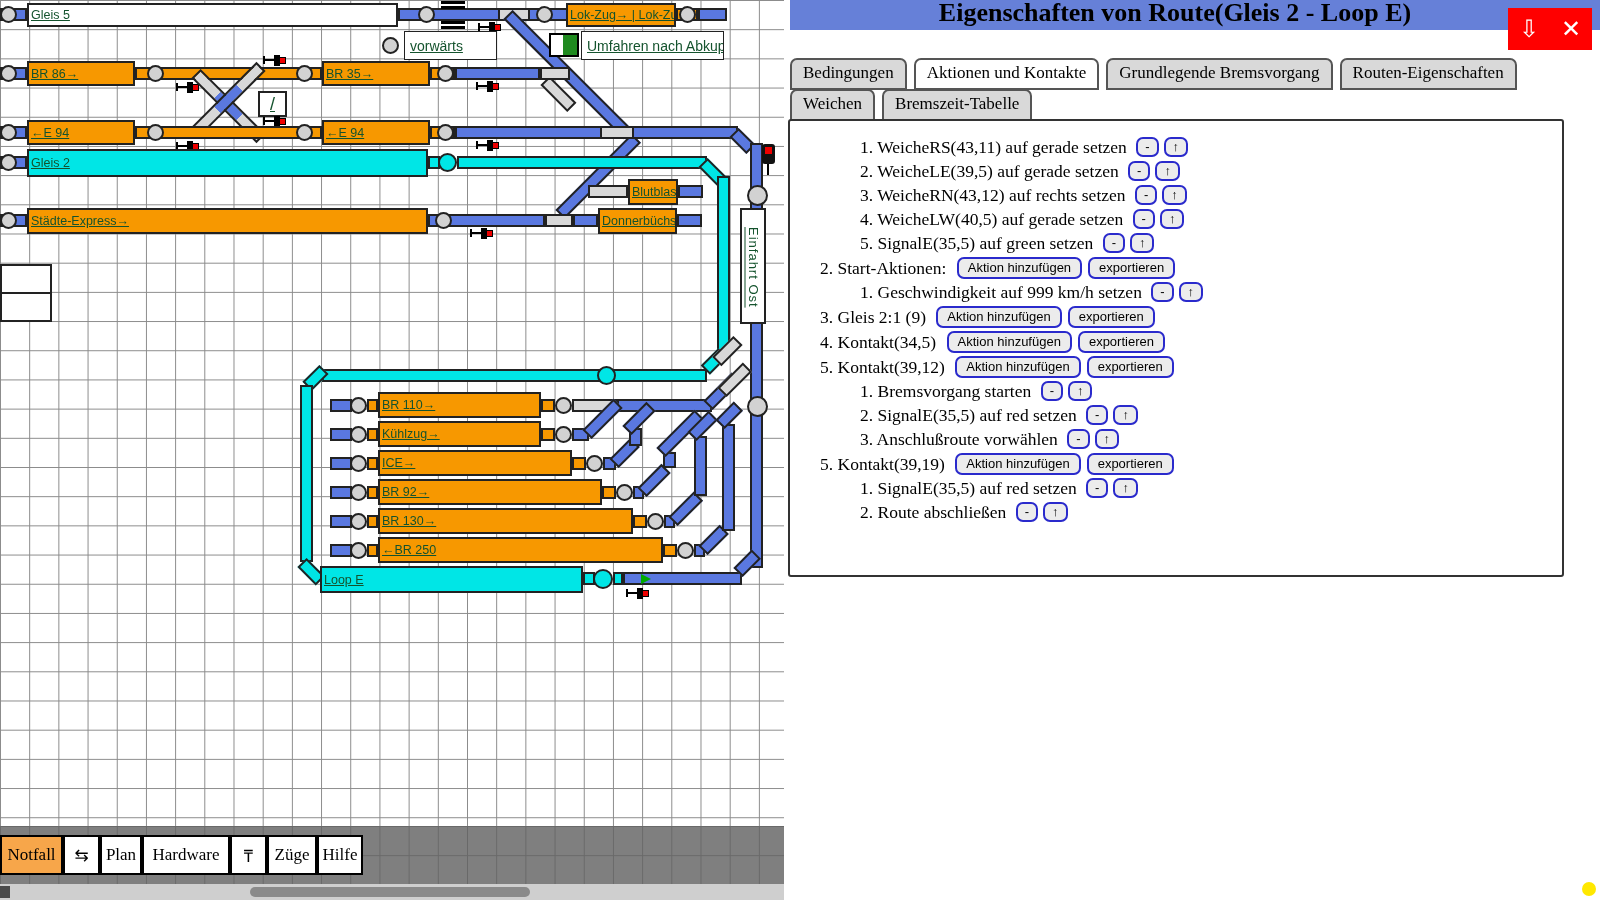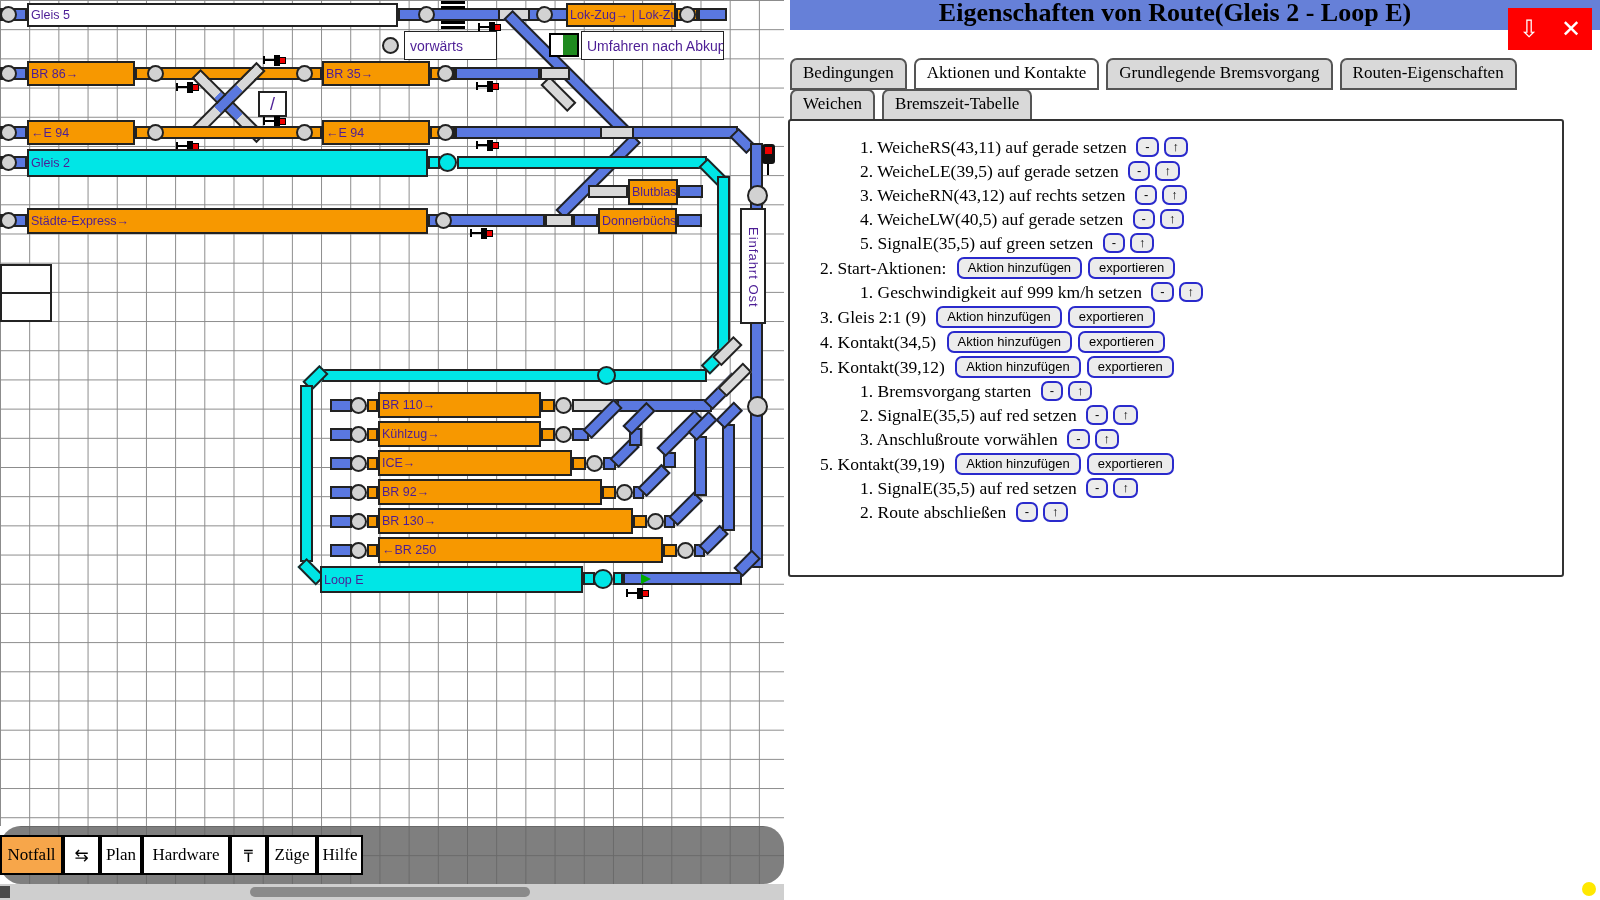--- a/index.html
+++ b/index.html
@@ -9,39 +9,39 @@
   #plan{position:absolute;left:0;top:0;width:784px;height:826px;background:#fff;
     background-image:linear-gradient(to right,#8a8a8a 1px,transparent 1px),
                      linear-gradient(to bottom,#8a8a8a 1px,transparent 1px);
     background-size:29.2px 29.2px;}
   .h,.v,.d{position:absolute;box-sizing:border-box;border:2px solid #222;}
   .h{height:13px;} .v{width:13px;} .d{height:13px;transform-origin:0 50%;}
   .blue{background:var(--track_blue);} .or{background:var(--orange);}
   .cy{background:var(--cyan);} .gr{background:var(--graytrack);}
   .xd{background:linear-gradient(90deg,var(--graytrack) 0 32%,var(--track_blue) 32% 68%,var(--graytrack) 68%);}
   .tbox{position:absolute;box-sizing:border-box;border:2px solid #222;font-size:12.5px;
-        color:#4c1d95;white-space:nowrap;overflow:hidden;display:flex;align-items:center;padding-left:2px;}
+        color:#14532d;white-space:nowrap;overflow:hidden;display:flex;align-items:center;padding-left:2px;text-decoration:underline;}
   .wbox{background:#fff;} .obox{background:var(--orange);} .cbox{background:var(--cyan);}
   .ell{position:absolute;width:17px;height:17px;border-radius:50%;border:2px solid #222;
        background:#d2d2d2;box-sizing:border-box;}
   .ell.c{background:var(--cyan);}
   .sig{position:absolute;width:23px;height:11px;}
   .sig i{position:absolute;background:#000;}
   .sig .p{left:0;top:4px;width:11px;height:2px;} .sig .t{left:0;top:1px;width:2px;height:8px;}
   .sig .h2{left:11px;top:0;width:6px;height:11px;}
   .sig .l{left:16px;top:2px;width:5px;height:5px;background:#e00;border:1px solid #000;}
   .vsig{position:absolute;width:13px;height:20px;background:#111;border-radius:3px;}
   .vsig i{position:absolute;left:3px;top:3px;width:7px;height:7px;background:#e00;display:block;}
   .vsig b{position:absolute;left:5px;top:20px;width:2px;height:11px;background:#000;display:block;}
   .bar{position:absolute;background:#000;height:3px;width:24px;}
   
   #band{position:absolute;left:0;top:826px;width:784px;height:58px;background:#7f7f7f;
     background-image:linear-gradient(to right,#696969 1px,transparent 1px),
                      linear-gradient(to bottom,#696969 1px,transparent 1px);
-    background-size:29.2px 29.2px;border-radius:21px;}
+    background-size:29.2px 29.2px;}
   .tbtn{position:absolute;top:9px;height:40px;box-sizing:border-box;border:2px solid #000;background:#fff;
         font-family:"Liberation Serif",serif;font-size:17px;display:flex;align-items:center;justify-content:center;}
   #scrollstrip{position:absolute;left:0;top:884px;width:784px;height:16px;background:#cfcfcf;}
   #scrollthumb{position:absolute;left:250px;top:3px;width:280px;height:10px;background:#8a8a8a;border-radius:5px;}
   #scrollstub{position:absolute;left:0;top:2px;width:10px;height:12px;background:#4a4a4a;}
   
   #titlebar{position:absolute;left:790px;top:0;width:810px;height:30px;background:var(--title_blue);}
   #title{position:absolute;left:790px;top:-2px;width:770px;text-align:center;
          font-family:"Liberation Serif",serif;font-weight:bold;font-size:26px;color:#000;}
   #winbtns{position:absolute;left:1508px;top:8px;width:84px;height:42px;background:#f00;

